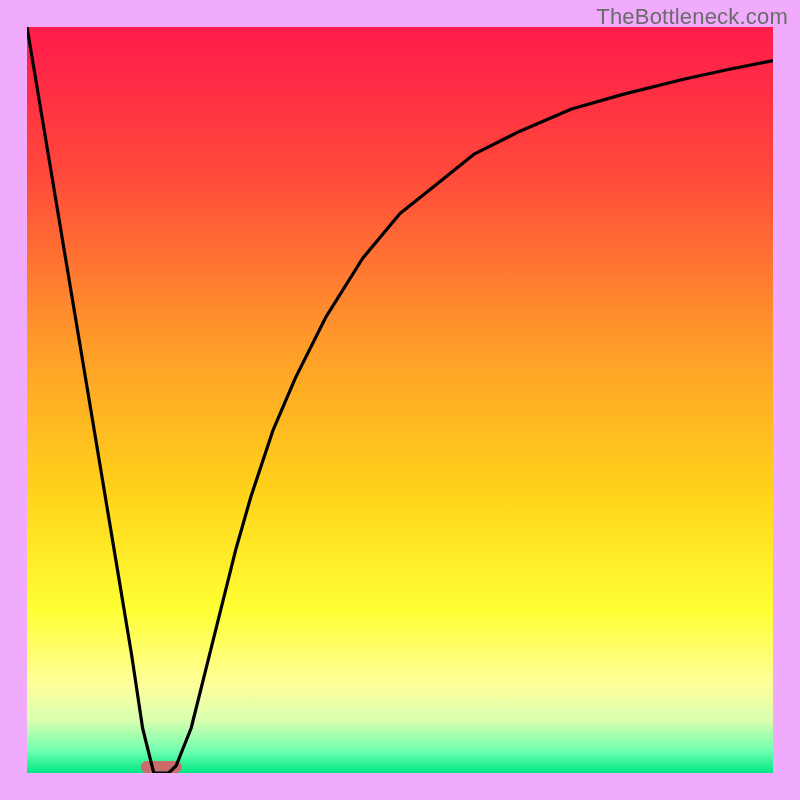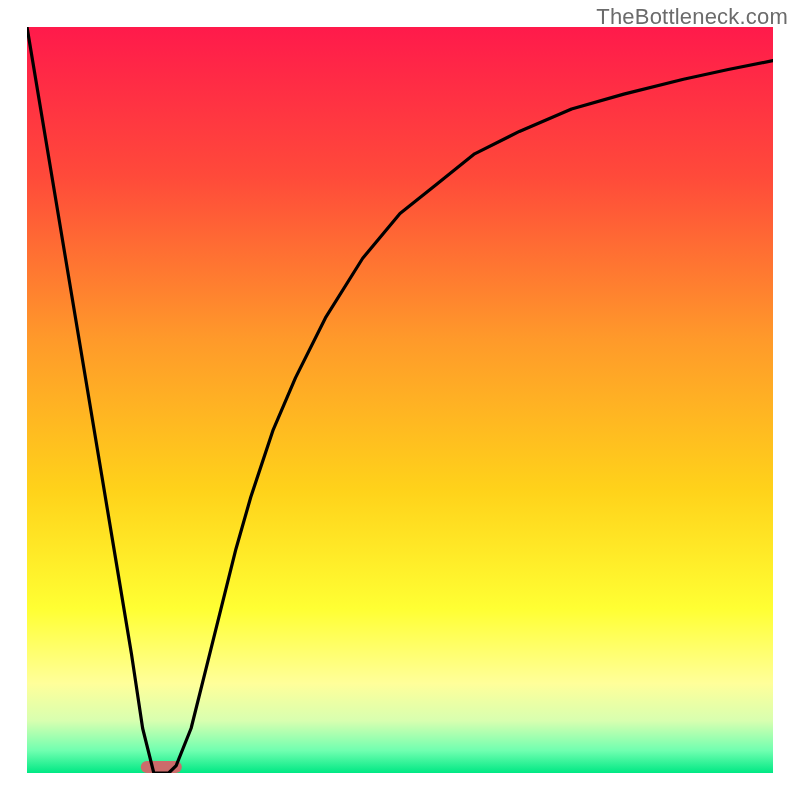--- a/index.html
+++ b/index.html
@@ -10,21 +10,21 @@
     overflow: hidden;
     background: #000;
     font-family: Arial, Helvetica, sans-serif;
   }
   .frame {
     position: absolute;
     left: 0;
     top: 0;
     width: 800px;
     height: 800px;
-    background: #ffffff;
+    background: #f0abfc;
   }
   .plot {
     position: absolute;
     left: 27px;
     top: 27px;
     width: 746px;
     height: 746px;
   }
   .watermark {
     position: absolute;

